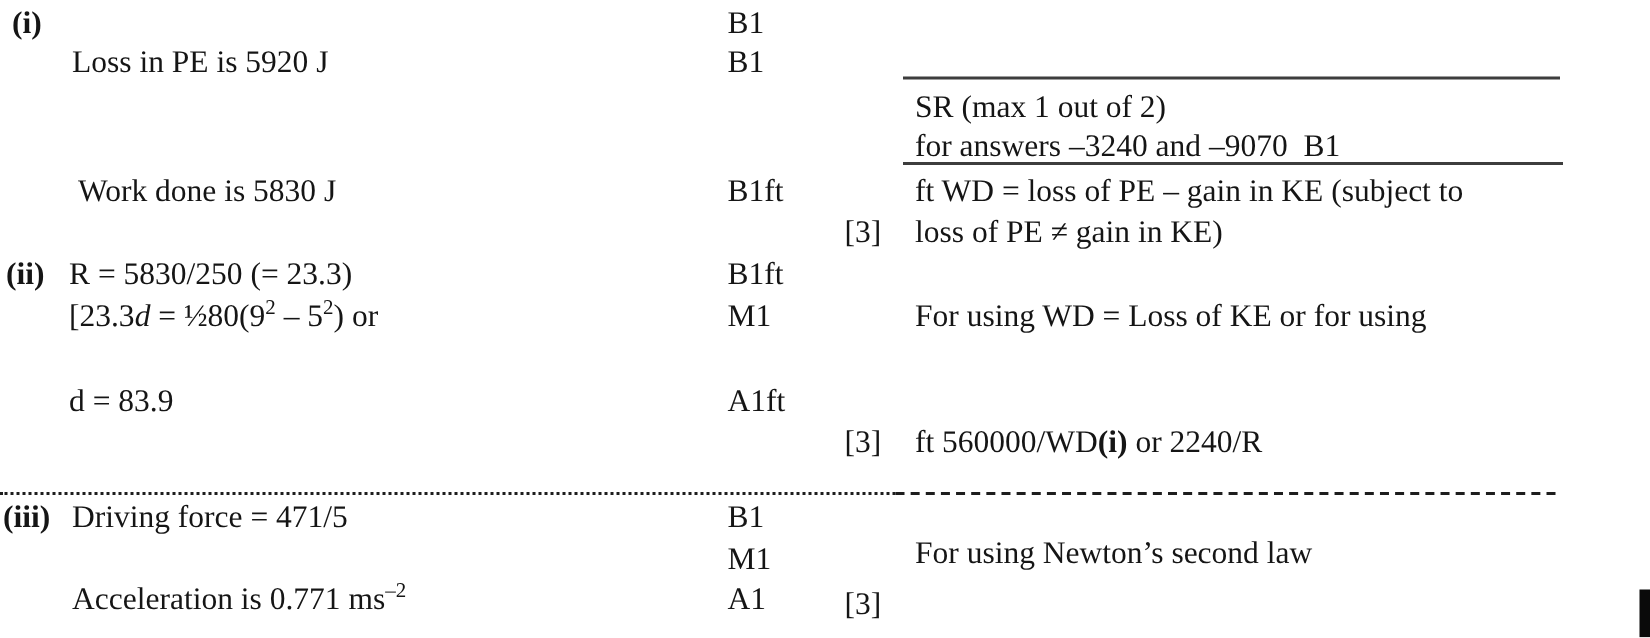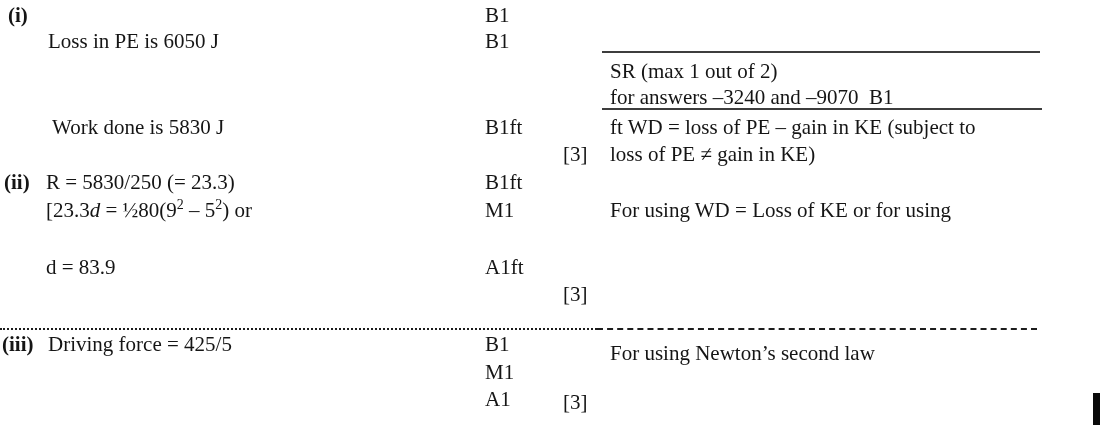--- a/index.html
+++ b/index.html
@@ -35,21 +35,21 @@
   .artifact{
     position:absolute;background:#0a0a0a;
   }
 </style>
 </head>
 <body>
 
 <div class="sheet">
 
   <div class="line b" style="left:8px;top:2px">(i)</div>
-  <div class="line" style="left:48px;top:28px">Loss in PE is 6050 J</div>
+  <div class="line" style="left:48px;top:28px">Loss in PE is 5920 J</div>
   <div class="line" style="left:52px;top:114px">Work done is 5830 J</div>
 
   <div class="line" style="left:485px;top:2px">B1</div>
   <div class="line" style="left:485px;top:28px">B1</div>
   <div class="line" style="left:485px;top:114px">B1ft</div>
   <div class="line" style="left:563px;top:141px">[3]</div>
 
   <div class="rule" style="left:602px;top:51px;width:438px"></div>
   <div class="line" style="left:610px;top:58px">SR (max 1 out of 2)</div>
   <div class="line" style="left:610px;top:84px">for answers –3240 and –9070  B1</div>
@@ -67,30 +67,32 @@
 
   <div class="line" style="left:485px;top:169px">B1ft</div>
   <div class="line" style="left:485px;top:197px">M1</div>
   <div class="line" style="left:485px;top:254px">A1ft</div>
   <div class="line" style="left:563px;top:281px">[3]</div>
 
   <div class="line" style="left:610px;top:197px">For using WD = Loss of KE or for using</div>
 
 
 
+  <div class="line" style="left:610px;top:281px"><span>ft 560000/WD</span><span class="b">(i)</span><span> or 2240/R</span></div>
 
   <div class="div-dotted" style="left:0;top:328px;width:597px"></div>
   <div class="div-dashed" style="left:597px;top:328px;width:440px"></div>
 
   <div class="line b" style="left:2px;top:331px">(iii)</div>
-  <div class="line" style="left:48px;top:331px">Driving force = 425/5</div>
+  <div class="line" style="left:48px;top:331px">Driving force = 471/5</div>
 
+  <div class="line" style="left:48px;top:386px"><span>Acceleration is 0.771 ms</span><span class="sup">–2</span></div>
 
   <div class="line" style="left:485px;top:331px">B1</div>
   <div class="line" style="left:485px;top:359px">M1</div>
   <div class="line" style="left:485px;top:386px">A1</div>
   <div class="line" style="left:563px;top:389px">[3]</div>
 
-  <div class="line" style="left:610px;top:340px">For using Newton’s second law</div>
+  <div class="line" style="left:610px;top:355px">For using Newton’s second law</div>
 
   <div class="artifact" style="left:1093px;top:393px;width:7px;height:32px"></div>
 
 </div>
 
 </body></html>

